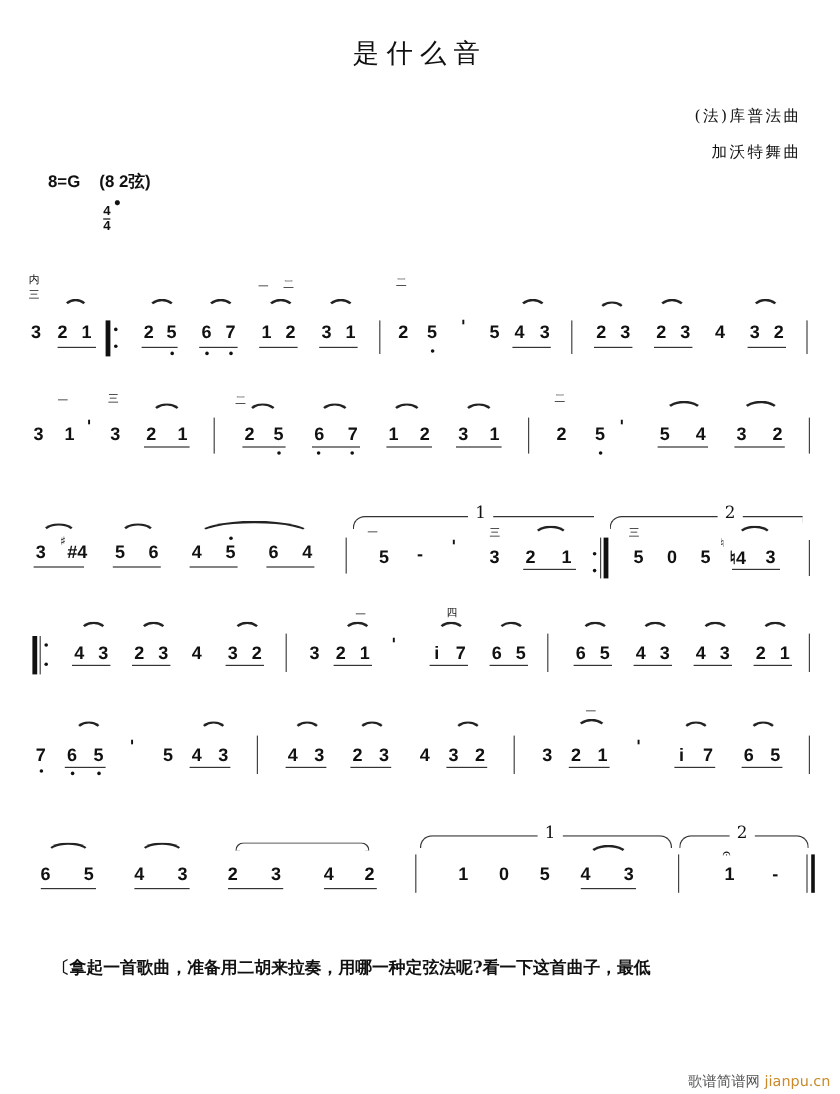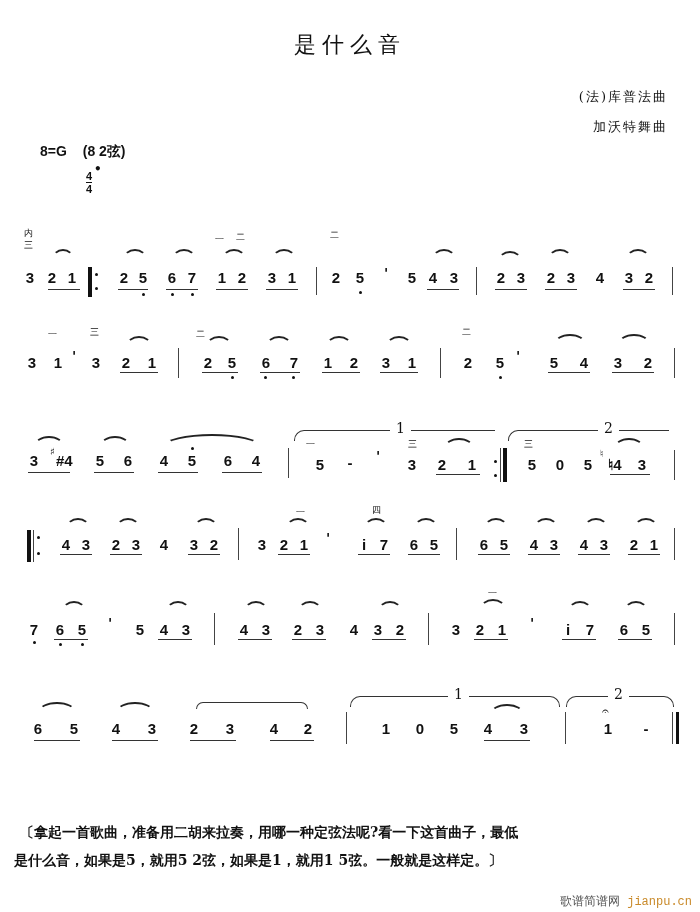--- a/index.html
+++ b/index.html
@@ -26,23 +26,23 @@
   .bar { position:absolute; width:1.4px; background:#444; }
   .thick { position:absolute; width:4px; background:#111; }
   .rdot { position:absolute; width:3px; height:3px; border-radius:50%; background:#111; }
   .fg { position:absolute; font-size:9px; font-family:"DejaVu Sans", sans-serif; }
   .breath { position:absolute; font-size:14px; font-weight:bold; }
   .volta { position:absolute; border-top:1.4px solid #333; height:10px; }
   .volta.l { border-left:1.4px solid #333; border-top-left-radius:10px; }
   .volta.r { border-right:1.4px solid #333; border-top-right-radius:10px; }
   .vnum { position:absolute; font-size:14px; font-family:"DejaVu Serif", serif; background:#fff; padding:0 6px; }
   .acc { position:absolute; font-size:10px; font-weight:bold; }
-  .note-text { position:absolute; left:20px; top:793px; width:650px; font-size:14px; line-height:28px;
-               font-weight:bold; font-family:"DejaVu Serif", serif;margin-top:25px; }
-  .watermark { position:absolute; right:8px; bottom:2px; font-size:12px; color:#555;font-family:Liberation Mono, monospace; }
+  .note-text { position:absolute; left:44px; top:793px; width:650px; font-size:14px; line-height:28px;
+               font-weight:bold; font-family:"DejaVu Serif", serif; }
+  .watermark { position:absolute; right:8px; bottom:2px; font-size:12px; color:#555; }
   .watermark .en { color:#c98a2a; }
 </style>
 </head>
 <body>
 
 <div class="title">是什么音</div>
 <div class="credit" style="top:88px">(法)库普法曲</div>
 <div class="credit" style="top:118px">加沃特舞曲</div>
 
 <div class="key">
@@ -347,19 +347,18 @@
   <span class="vnum" style="left:608px;top:6px">2</span>
   <span class="fg" style="left:602px;top:24px;font-size:12px">𝄐</span>
   <span class="note" style="left:602px;top:40px">1</span>
   <span class="note" style="left:640px;top:40px">-</span>
   <div class="bar" style="left:672px;top:32px;height:32px"></div>
   <div class="thick" style="left:676px;top:32px;height:32px;width:3px"></div>
 </div>
 
 <div class="note-text">
   <div>〔拿起一首歌曲，准备用二胡来拉奏，用哪一种定弦法呢?看一下这首曲子，最低</div>
-  <div style="margin-left:-6px">是什么音，如果是5，就用5 2弦，如果是1，就用1 5弦。一般就是这样定。〕</div>
 </div>
 
 <div class="watermark">
   <span>歌谱简谱网</span>
   <span class="en">jianpu.cn</span>
 </div>
 
 </body></html>

